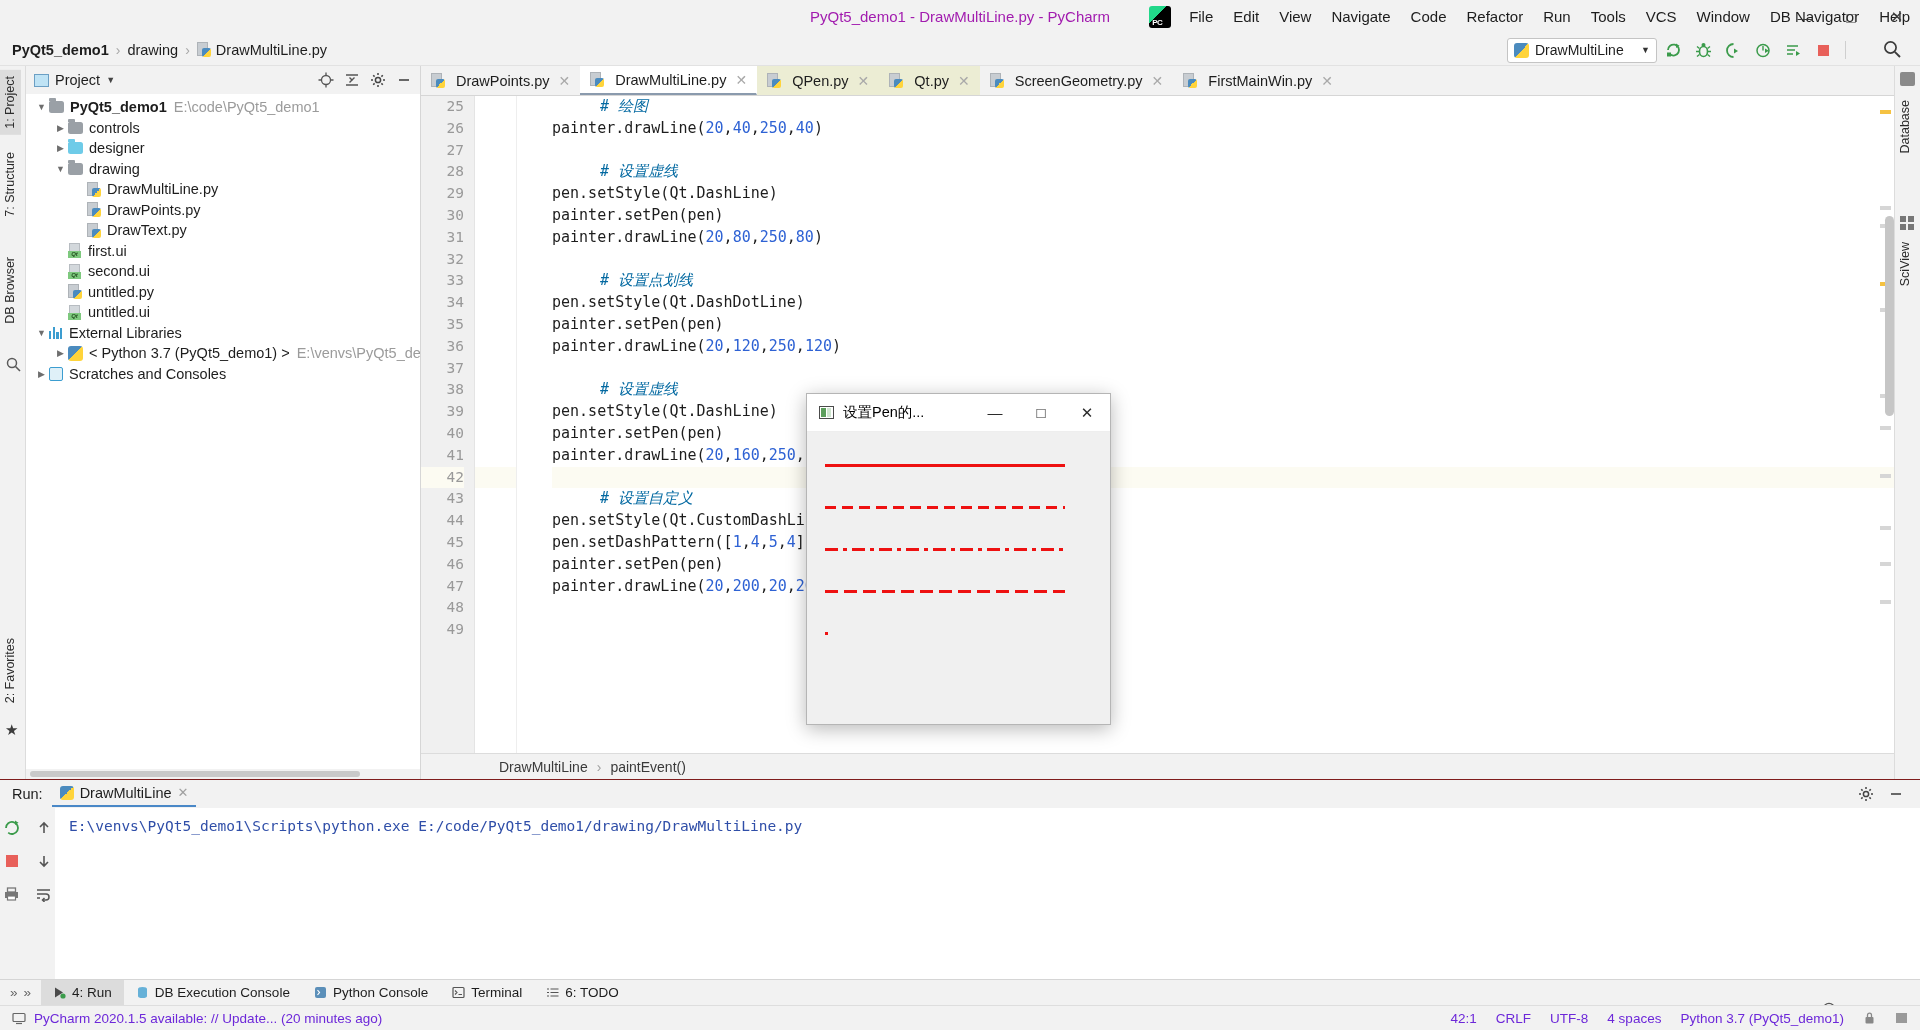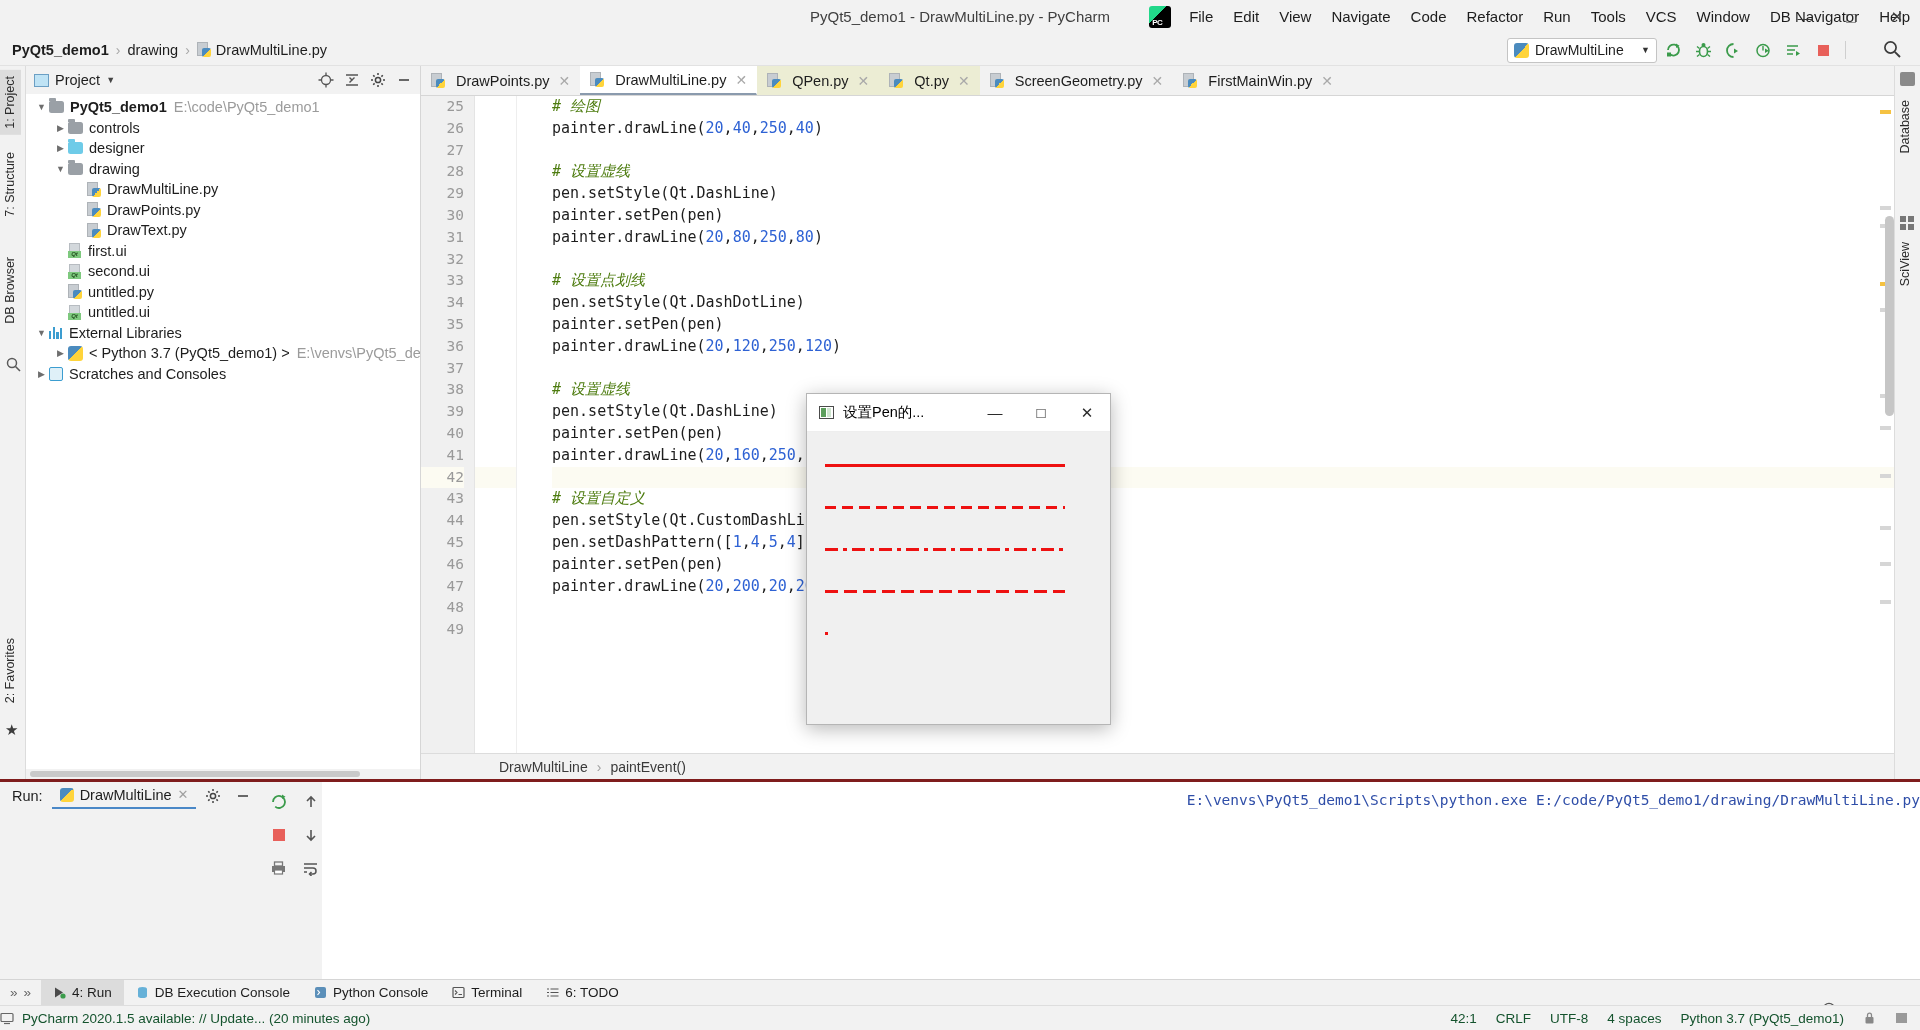--- a/index.html
+++ b/index.html
@@ -13,21 +13,21 @@
   }
   .app { width:1920px; height:1030px; position:relative; display:flex; flex-direction:column; background:#f2f2f2; }
 
   
   .titlebar { height:34px; background:#f2f2f2; display:flex; align-items:center; position:relative; flex:0 0 34px;justify-content:flex-end; }
   .pc-logo { width:22px; height:22px; margin-left:9px; margin-right:8px; border-radius:3px;
      background:linear-gradient(135deg,#21d789 0%,#21d789 40%,#000 40%,#000 100%); position:relative; }
   .pc-logo:after { content:"PC"; position:absolute; left:3px; bottom:1px; font-size:8px; color:#fff; font-weight:bold; letter-spacing:-.5px;}
   .menubar { display:flex; align-items:center; height:34px; }
   .menu-item { padding:0 10px; height:34px; line-height:34px; font-size:15px; color:#1d1d1d; cursor:default; white-space:nowrap;}
-  .win-title { position:absolute; left:810px; top:0; height:34px; line-height:34px; color:#404040; font-size:15px; white-space:nowrap;}
+  .win-title { position:absolute; left:810px; top:0; height:34px; line-height:34px; color:#a21caf; font-size:15px; white-space:nowrap;}
   .win-buttons { position:absolute; right:0; top:0; height:34px; display:flex; }
   .win-btn { width:46px; height:34px; display:flex; align-items:center; justify-content:center; font-size:15px; color:#3c3c3c; }
 
   
   .navbar { height:32px; background:#f2f2f2; display:flex; align-items:center; position:relative; flex:0 0 32px;
             border-bottom:1px solid #e2e2e2;}
   .crumbs { display:flex; align-items:center; margin-left:12px; font-size:14.5px;}
   .crumb { color:#1d1d1d; white-space:nowrap; }
   .crumb.bold { font-weight:bold; }
   .crumb-sep { color:#a7a7a7; margin:0 7px; font-size:14px; }
@@ -89,21 +89,21 @@
   .tab .x { color:#a9a9a9; font-size:14px; margin-left:3px; }
 
   .codewrap { flex:1; display:flex; min-height:0; position:relative; background:#fff; overflow:hidden;}
   .gutter { width:54px; background:#f0f0f0; text-align:right; padding-right:10px; color:#999; flex:0 0 54px;
      font-family:"DejaVu Sans Mono", monospace; font-size:14.5px; border-right:1px solid #e4e4e4;}
   .gutter2 { width:42px; background:#fff; flex:0 0 42px; border-right:1px solid #eeeeee;}
   .code { flex:1; font-family:"DejaVu Sans Mono", monospace; font-size:15px; padding-left:35px; position:relative; min-width:0;}
   .ln { height:21.8px; line-height:21.8px; white-space:pre; }
   .gutter .ln { padding-right:0; }
   .ln.cur { background:#fcfbf2; }
-  .cmt { color:#4d7c0f; font-style:italic; }
+  .cmt { color:#0369a1; font-style:italic;margin-left:48px; }
   .num { color:#2e62d4; }
   .code-right-gutter { position:absolute; right:0; top:0; bottom:0; width:14px; }
 
   .scrollmark { position:absolute; right:3px; width:11px; height:4px; background:#f5c242; }
   .scrollmark.g { background:#d6d6d6; }
   .vscroll { position:absolute; right:0; top:120px; width:9px; height:200px; background:#c6c6c6; border-radius:5px;}
 
   .navcrumb { height:26px; background:#f2f2f2; border-top:1px solid #dcdcdc; display:flex; align-items:center;
       padding-left:78px; font-size:14px; color:#3a3a3a; gap:9px; flex:0 0 26px;}
   .navcrumb .sep { color:#a0a0a0; }
@@ -116,39 +116,39 @@
   .qt-app-ico { width:15px; height:13px; border:1.5px solid #4a4a4a; position:relative; background:#fff; flex:0 0 15px;}
   .qt-app-ico:before { content:""; position:absolute; left:1px; top:1px; width:5px; height:9px; background:#5b9e5b;}
   .qt-app-ico:after  { content:""; position:absolute; left:7px; top:1px; width:4px; height:9px; background:#cfe6cf;}
   .qtdlg-title .t { font-size:14.5px; color:#000; }
   .qtdlg-btns { margin-left:auto; display:flex; height:38px; }
   .qtdlg-btns div { width:46px; height:38px; display:flex; align-items:center; justify-content:center; font-size:15px; color:#2b2b2b;}
   .qtdlg-canvas { flex:1; position:relative; }
   .pline { position:absolute; left:18px; height:3px; }
 
   
-  .runpanel { height:200px; background:#f2f2f2; border-top:3px solid #7f1d1d; display:flex; flex-direction:row; flex:0 0 200px;text-align:right;}
+  .runpanel { height:200px; background:#f2f2f2; border-top:1px solid #7f1d1d; display:flex; flex-direction:column; flex:0 0 200px;}
   .run-head { height:28px; display:flex; align-items:center; gap:9px; padding-left:12px; font-size:14.5px; flex:0 0 28px;}
   .run-tab { display:flex; align-items:center; gap:6px; border-bottom:2px solid #4a88c7; padding:3px 8px 4px; }
   .run-head .right { margin-left:auto; display:flex; gap:14px; padding-right:16px; align-items:center;}
   .run-body { flex:1; display:flex; min-height:0; }
   .run-side { width:55px; background:#f2f2f2; display:flex; flex-direction:column; align-items:center; gap:9px; padding-top:8px; flex:0 0 55px;}
   .rs-ico { width:26px; height:24px; display:flex; align-items:center; justify-content:center;}
   .console { flex:1; background:#fff; padding:10px 0 0 14px; font-family:"DejaVu Sans Mono", monospace;
       font-size:14.5px; color:#1d1d1d; overflow:hidden;}
   .console .path { color:#2f4ea8; }
 
   
   .toolwin { height:26px; background:#f2f2f2; border-top:1px solid #d5d5d5; display:flex; align-items:center;
      font-size:13.5px; flex:0 0 26px;}
   .tw-item { display:flex; align-items:center; gap:6px; padding:0 12px; height:26px; cursor:default;}
   .tw-item.sel { background:#dcdcdc; }
   .toolwin .right { margin-left:auto; display:flex; align-items:center; gap:7px; padding-right:16px;margin-top:33px;}
   .statusbar { height:25px; background:#f2f2f2; border-top:1px solid #dedede; display:flex; align-items:center;
-     font-size:13.5px; color:#14532d; gap:8px; flex:0 0 25px;}
+     font-size:13.5px; color:#6d28d9; padding-left:12px; gap:8px; flex:0 0 25px;}
   .statusbar .right { margin-left:auto; display:flex; align-items:center; gap:19px; padding-right:12px;}
   .sb-link { }
   svg { display:block; }
 </style>
 </head>
 <body>
 
 <div class="app">
 
   <div class="titlebar">

